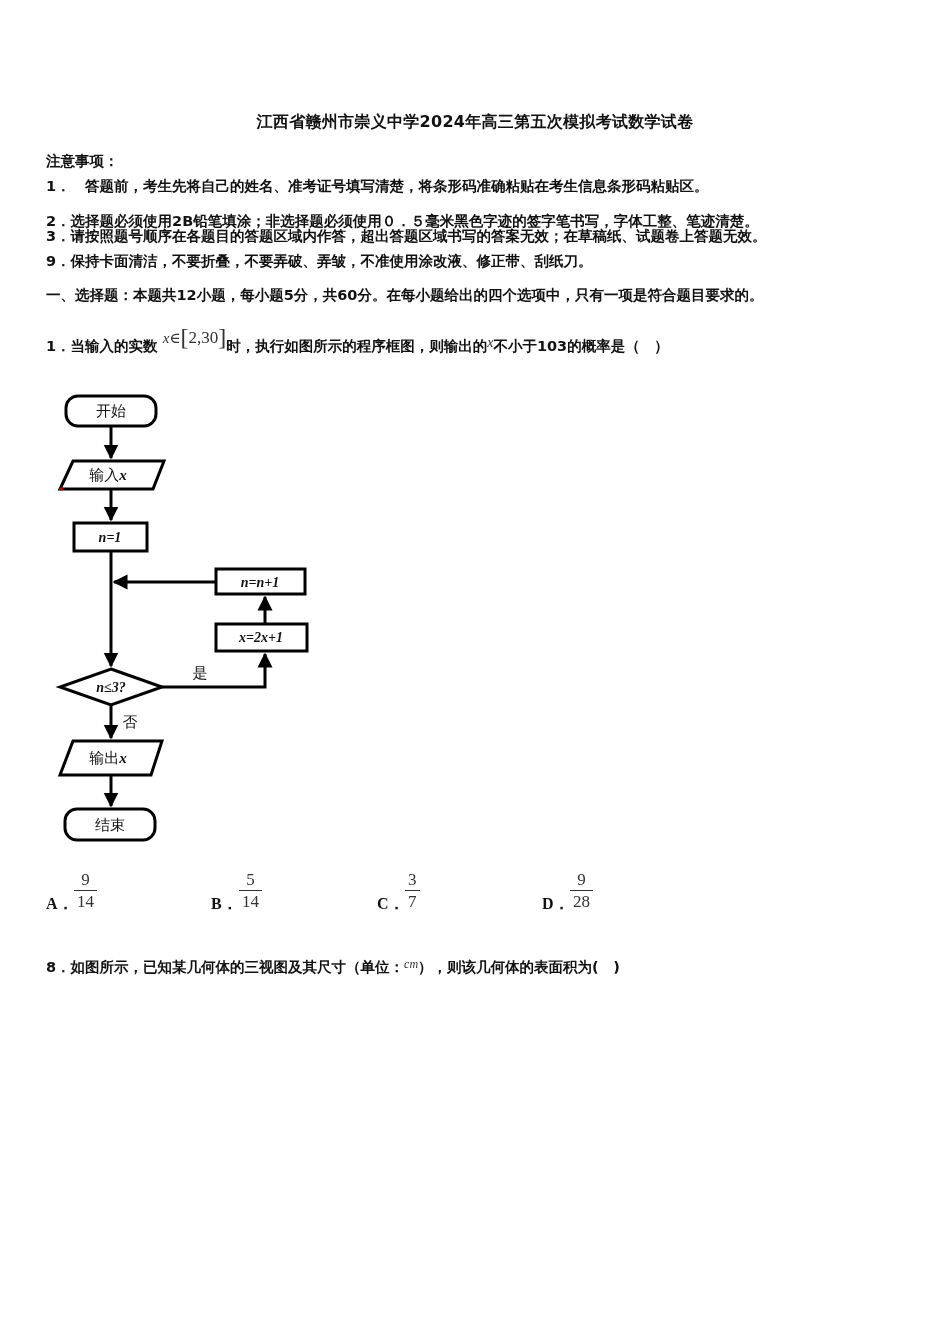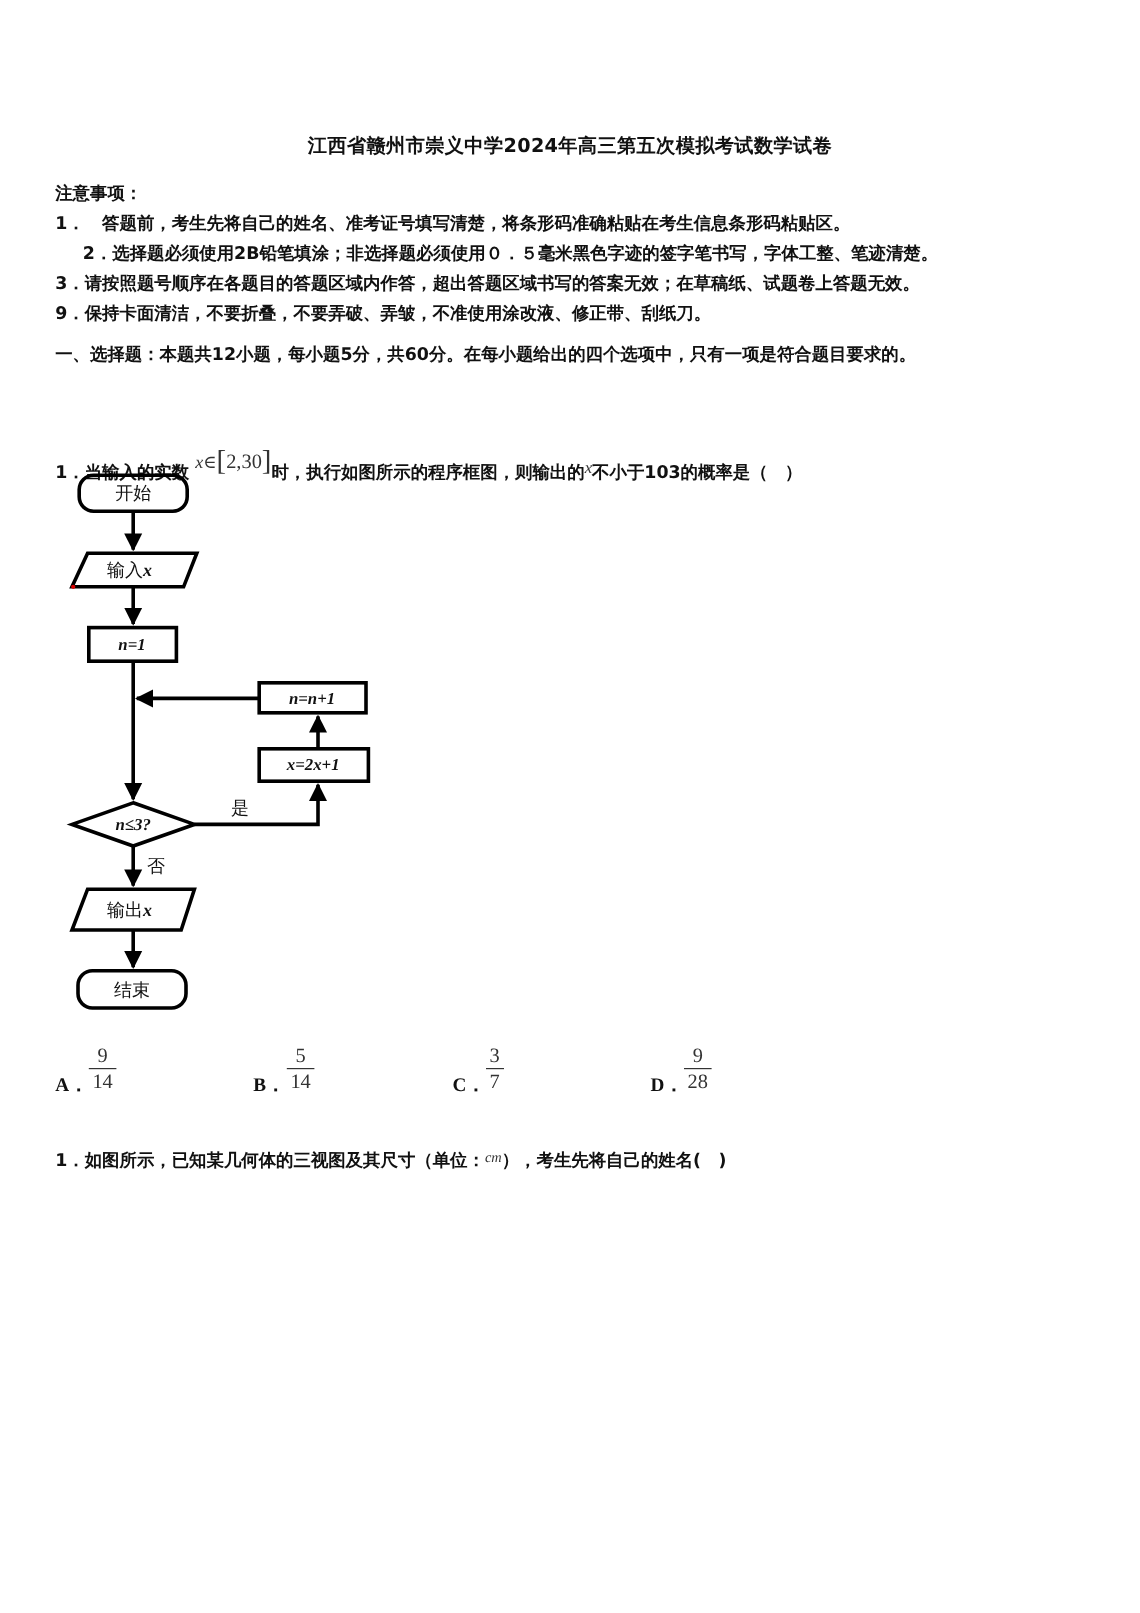--- a/index.html
+++ b/index.html
@@ -19,27 +19,27 @@
   .frac .den { display: block; padding: 0 3px; line-height: 22px; }
   svg text { font-family: "Liberation Serif", "DejaVu Serif", serif; }
 </style>
 </head>
 <body>
 
 <div class="abs title">江西省赣州市崇义中学2024年高三第五次模拟考试数学试卷</div>
 
 <div class="abs line" style="top:152px;text-align:right;">注意事项：</div>
 <div class="abs line" style="top:177px;">1．　答题前，考生先将自己的姓名、准考证号填写清楚，将条形码准确粘贴在考生信息条形码粘贴区。</div>
-<div class="abs line" style="top:202px;margin-left:23px;">2．选择题必须使用2B铅笔填涂；非选择题必须使用０．５毫米黑色字迹的签字笔书写，字体工整、笔迹清楚。</div>
+<div class="abs line" style="top:212px;">2．选择题必须使用2B铅笔填涂；非选择题必须使用０．５毫米黑色字迹的签字笔书写，字体工整、笔迹清楚。</div>
 <div class="abs line" style="top:227px;text-align:right;">3．请按照题号顺序在各题目的答题区域内作答，超出答题区域书写的答案无效；在草稿纸、试题卷上答题无效。</div>
 <div class="abs line" style="top:252px;">9．保持卡面清洁，不要折叠，不要弄破、弄皱，不准使用涂改液、修正带、刮纸刀。</div>
 
 <div class="abs line" style="top:286px;">一、选择题：本题共12小题，每小题5分，共60分。在每小题给出的四个选项中，只有一项是符合题目要求的。</div>
 
-<div class="abs line" style="top:330px;margin-top:48px;">
+<div class="abs line" style="top:330px;">
   <span>1．当输入的实数</span>
   <span class="math" style="position:relative;top:-8px;font-size:15px;">x</span><span class="mathr" style="position:relative;top:-8px;font-size:15px;">∈</span><span class="mathr bigbr" style="position:relative;top:-6px;">[</span><span class="mathr" style="position:relative;top:-8px;font-size:17px;">2,30</span><span class="mathr bigbr" style="position:relative;top:-6px;">]</span><span>时，执行如图所示的程序框图，则输出的</span><span class="math" style="position:relative;top:-4px;font-size:14px;">x</span><span>不小于103的概率是（　）</span>
 </div>
 
 <svg class="abs" style="left:0;top:0;" width="950" height="860">
   <defs>
     <marker id="arr" viewBox="0 0 10 10" refX="9" refY="5" markerWidth="5" markerHeight="6" orient="auto">
       <path d="M0,0 L10,5 L0,10 z" fill="#000"></path>
     </marker>
   </defs>
@@ -113,14 +113,14 @@
 <div class="opt" style="left:542px;">
   <span class="opt-letter">D．</span>
   <span class="frac">
     <span class="num">9</span>
       <span class="bar"></span>
       <span class="den">28</span>
   </span>
 </div>
 
 <div class="abs line" style="top:958px;font-weight:bold;">
-  <span>1．如图所示，已知某几何体的三视图及其尺寸（单位：</span><span class="math" style="position:relative;top:-4px;font-size:12px;">cm</span><span>），考生先将自己的姓名(　)</span>
+  <span>8．如图所示，已知某几何体的三视图及其尺寸（单位：</span><span class="math" style="position:relative;top:-4px;font-size:12px;">cm</span><span>），则该几何体的表面积为(　)</span>
 </div>
 
 </body></html>

